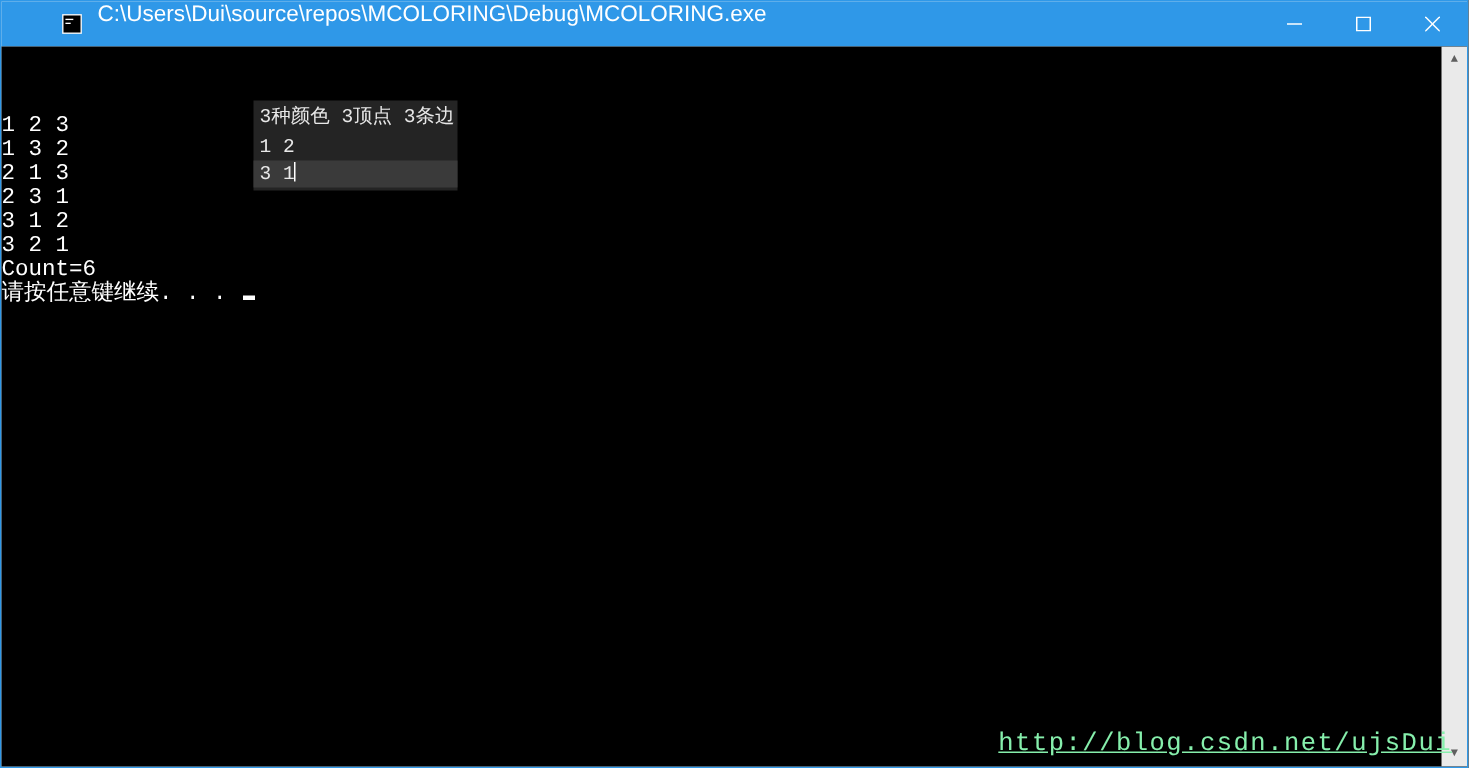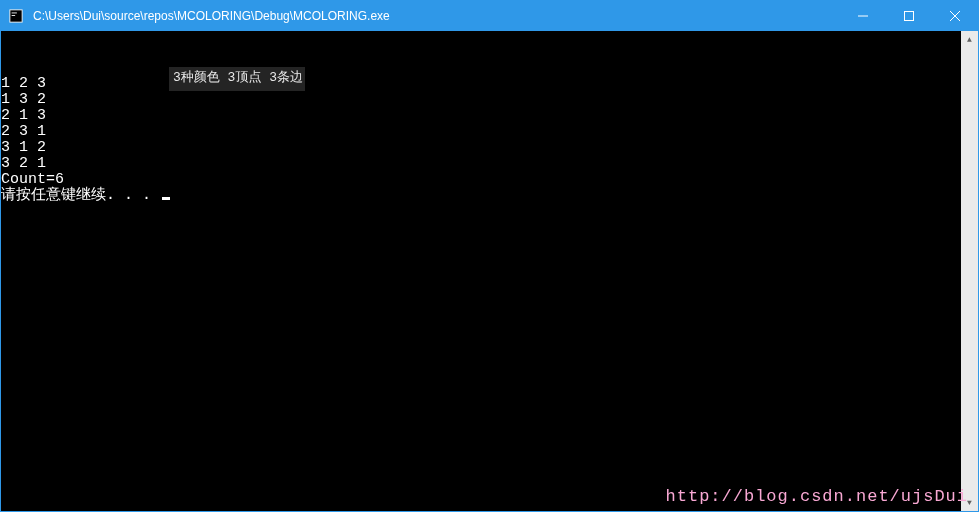--- a/index.html
+++ b/index.html
@@ -15,24 +15,25 @@
     width: 100%;
     height: 100%;
     display: flex;
     flex-direction: column;
     border: 1px solid #2f98e8;
   }
   .titlebar {
     height: 30px;
     background: #2f98e8;
     display: flex;
-    align-items: center;
+    align-items: flex-start;
     color: #fff;
-    font-size: 12px;
+    font-size: 15px;
     user-select: none;
+    padding-left: 32px;
   }
   .titlebar .icon {
     width: 30px;
     height: 30px;
     display: flex;
     align-items: center;
     justify-content: center;
   }
   .titlebar .icon svg { width: 14px; height: 14px; }
   .titlebar .title { flex: 1; padding-left: 2px; white-space: nowrap; overflow: hidden; }
@@ -110,24 +111,25 @@
     align-items: center;
     justify-content: center;
     color: #606060;
     font-size: 8px;
   }
   .scrollbar .track { flex: 1; }
   .watermark {
     position: absolute;
     right: 10px;
     bottom: 6px;
-    color: #f9a8d4;
+    color: #86efac;
     font-family: "Courier New", monospace;
     font-size: 17px;
     letter-spacing: 1px;
+    text-decoration: underline;
   }
 </style>
 </head>
 <body>
 
 <div class="window">
   <div class="titlebar">
     <div class="icon">
       <svg viewBox="0 0 16 16">
           <rect x="1" y="1" width="14" height="14" fill="#000" stroke="#fff" stroke-width="1"></rect>
@@ -161,20 +163,22 @@
 <span>1 3 2</span>
 <span>2 1 3</span>
 <span>2 3 1</span>
 <span>3 1 2</span>
 <span>3 2 1</span>
 <span>Count=6</span>
 <span>请按任意键继续. . . </span><span class="cursor"></span></div>
 
     <div class="annotation">
       <div class="hdr">3种颜色 3顶点 3条边</div>
+      <div class="row">1 2</div>
+      <div class="row highlight"><span>3 1</span><span class="caret"></span></div>
     </div>
 
     <div class="scrollbar">
       <div class="arrow">▲</div>
       <div class="track"></div>
       <div class="arrow">▼</div>
     </div>
 
     <div class="watermark">http://blog.csdn.net/ujsDui</div>
   </div>

